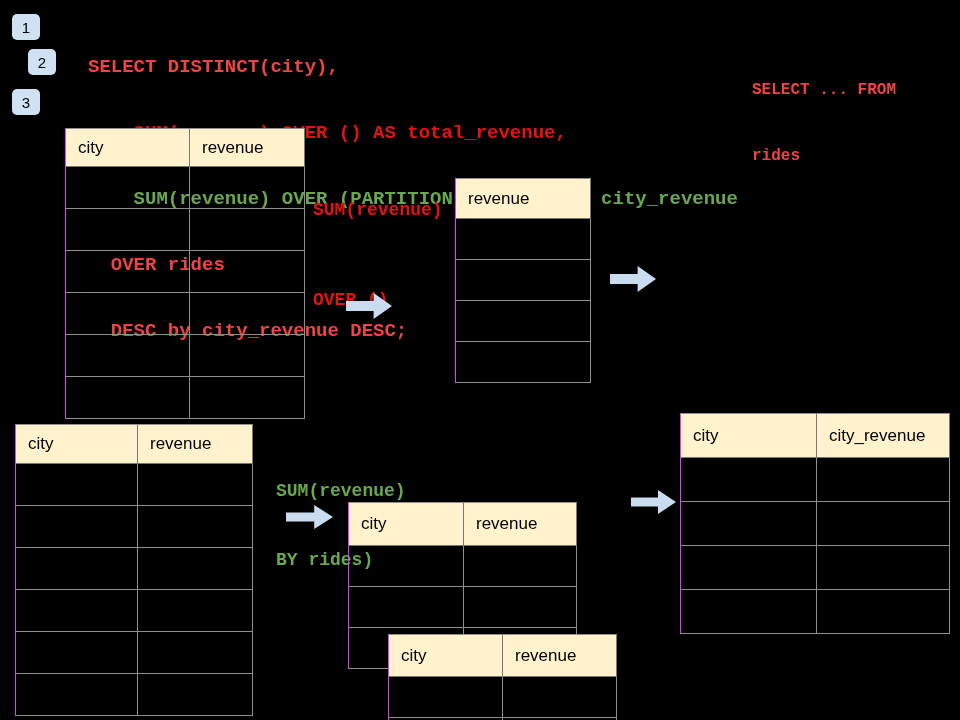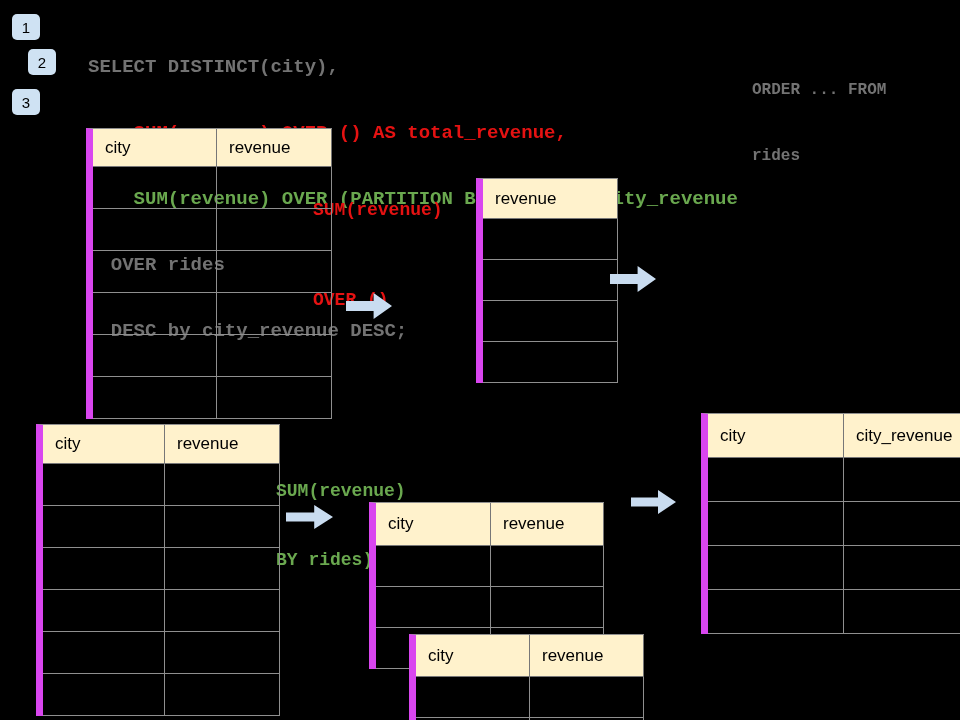--- a/index.html
+++ b/index.html
@@ -16,21 +16,21 @@
   .code {
     position: absolute;
     font-family: "Liberation Mono", "DejaVu Sans Mono", monospace;
     font-weight: bold;
     white-space: pre;
   }
   .sql-block { left: 88px; top: 12px; font-size: 19px; line-height: 22px; }
   .side-note { left: 752px; top: 35px; font-size: 16px; line-height: 22px; }
   .label-total { left: 313px; top: 135px; font-size: 18px; line-height: 30px; }
   .label-partition { left: 276px; top: 434px; font-size: 18px; line-height: 23px; }
-  .purple { color: #737373; }
+  .purple { color: #ef4444; }
   .red    { color: #e51212; }
   .green  { color: #6aa84f; }
 
   
   .badge {
     position: absolute;
     width: 28px; height: 26px;
     background: #cfe2f3;
     border-radius: 5px;
     color: #000;
@@ -50,22 +50,21 @@
   .arrow1 { left: 346px; top: 293px; width: 46px; height: 26px; }
   .arrow2 { left: 610px; top: 266px; width: 46px; height: 26px; }
   .arrow3 { left: 286px; top: 505px; width: 47px; height: 24px; }
   .arrow4 { left: 631px; top: 490px; width: 45px; height: 24px; }
 
   
   .table {
     position: absolute;
     display: grid;
     border-top: 1px solid #8f8f8f;
-    border-left: 7px solid #d946ef;
-    margin-left: 21px;
+    border-left: 1px solid #d946ef;
   }
   .hcell {
     background: #fff2cc;
     color: #000;
     font-size: 17px;
     display: flex; align-items: center;
     padding-left: 12px;
     box-sizing: border-box;
     border-right: 1px solid #777;
     border-bottom: 1px solid #777;
@@ -92,21 +91,21 @@
 
   <div class="code sql-block">
     <div class="purple">SELECT DISTINCT(city),</div>
     <div class="red">    SUM(revenue) OVER () AS total_revenue,</div>
     <div class="green">    SUM(revenue) OVER (PARTITION BY city) as city_revenue</div>
     <div class="purple">  OVER rides</div>
     <div class="purple">  DESC by city_revenue DESC;</div>
   </div>
 
   <div class="code side-note purple">
-    <div>ORDER ... FROM</div>
+    <div>SELECT ... FROM</div>
     <div>rides</div>
   </div>
 
   <div class="code label-total red">
     <div>SUM(revenue)</div>
     <div>OVER ()</div>
   </div>
 
   <div class="code label-partition green">
     <div>SUM(revenue)</div>

